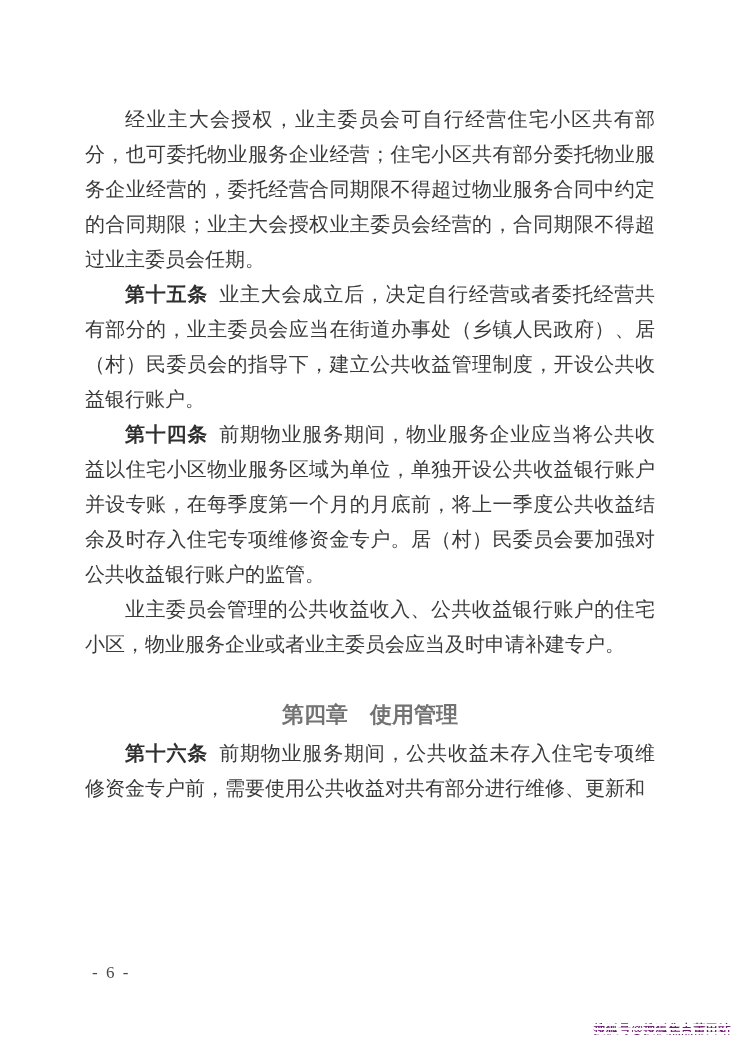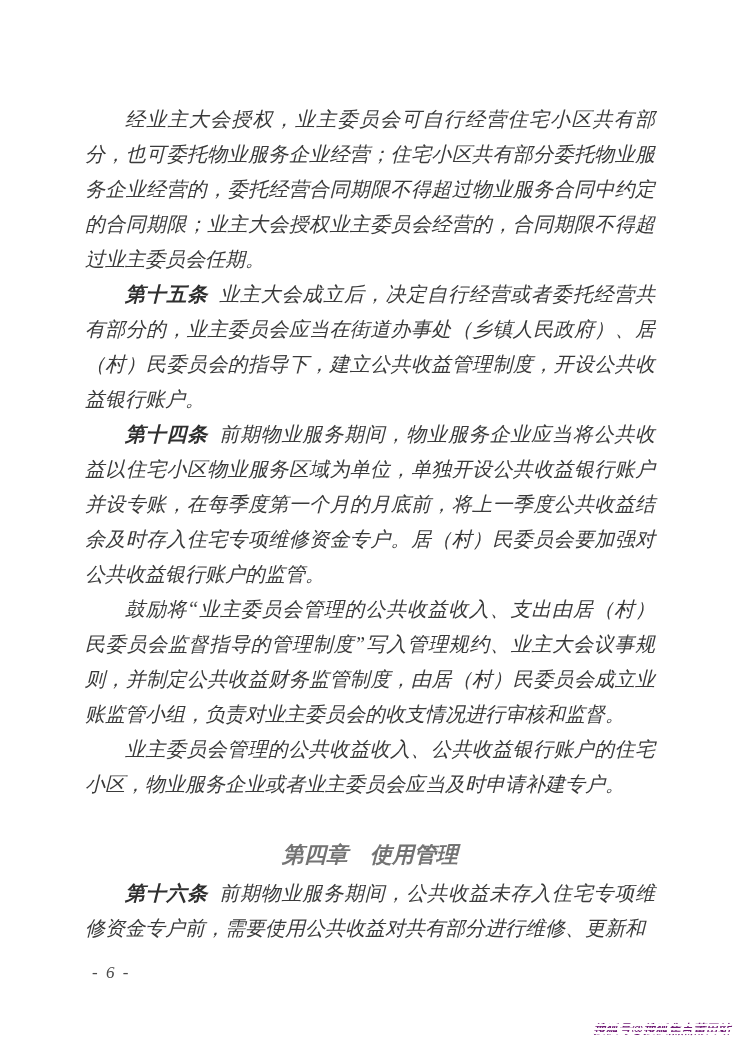--- a/index.html
+++ b/index.html
@@ -1,15 +1,15 @@
 <!DOCTYPE html>
 <html><head>
 <meta charset="utf-8">
 <style>
-  * { margin: 0; padding: 0; box-sizing: border-box; font-style: italic; }
+  * { margin: 0; padding: 0; box-sizing: border-box; }
   html, body { width: 740px; height: 1046px; }
   body {
     background: #ffffff;
     font-family: "Liberation Serif", "DejaVu Serif", serif;
     position: relative;
     overflow: hidden;
   }
   .page {
     position: absolute;
     inset: 0;
@@ -80,21 +80,20 @@
 <div class="page">
 
   <main class="content">
 
     <p class="para"><b class="lead"></b><span>经业主大会授权，业主委员会可自行经营住宅小区共有部分，也可委托物业服务企业经营；住宅小区共有部分委托物业服务企业经营的，委托经营合同期限不得超过物业服务合同中约定的合同期限；业主大会授权业主委员会经营的，合同期限不得超过业主委员会任期。</span></p>
 
     <p class="para"><b class="lead">第十五条</b><span>业主大会成立后，决定自行经营或者委托经营共有部分的，业主委员会应当在街道办事处（乡镇人民政府）、居（村）民委员会的指导下，建立公共收益管理制度，开设公共收益银行账户。</span></p>
 
     <p class="para"><b class="lead">第十四条</b><span>前期物业服务期间，物业服务企业应当将公共收益以住宅小区物业服务区域为单位，单独开设公共收益银行账户并设专账，在每季度第一个月的月底前，将上一季度公共收益结余及时存入住宅专项维修资金专户。居（村）民委员会要加强对公共收益银行账户的监管。</span></p>
 
-    <p class="para"><b class="lead"></b><span>鼓励将“业主委员会管理的公共收益收入、支出由居（村）民委员会监督指导的管理制度”写入管理规约、业主大会议事规则，并制定公共收益财务监管制度，由居（村）民委员会成立业账监管小组，负责对业主委员会的收支情况进行审核和监督。</span></p>
 
     <p class="para"><b class="lead"></b><span>业主委员会管理的公共收益收入、公共收益银行账户的住宅小区，物业服务企业或者业主委员会应当及时申请补建专户。</span></p>
 
     <h2 class="chapter">第四章　使用管理</h2>
 
     <p class="para"><b class="lead">第十六条</b><span>前期物业服务期间，公共收益未存入住宅专项维修资金专户前，需要使用公共收益对共有部分进行维修、更新和</span></p>
 
   </main>
 
   <div class="page-number">- 6 -</div>

